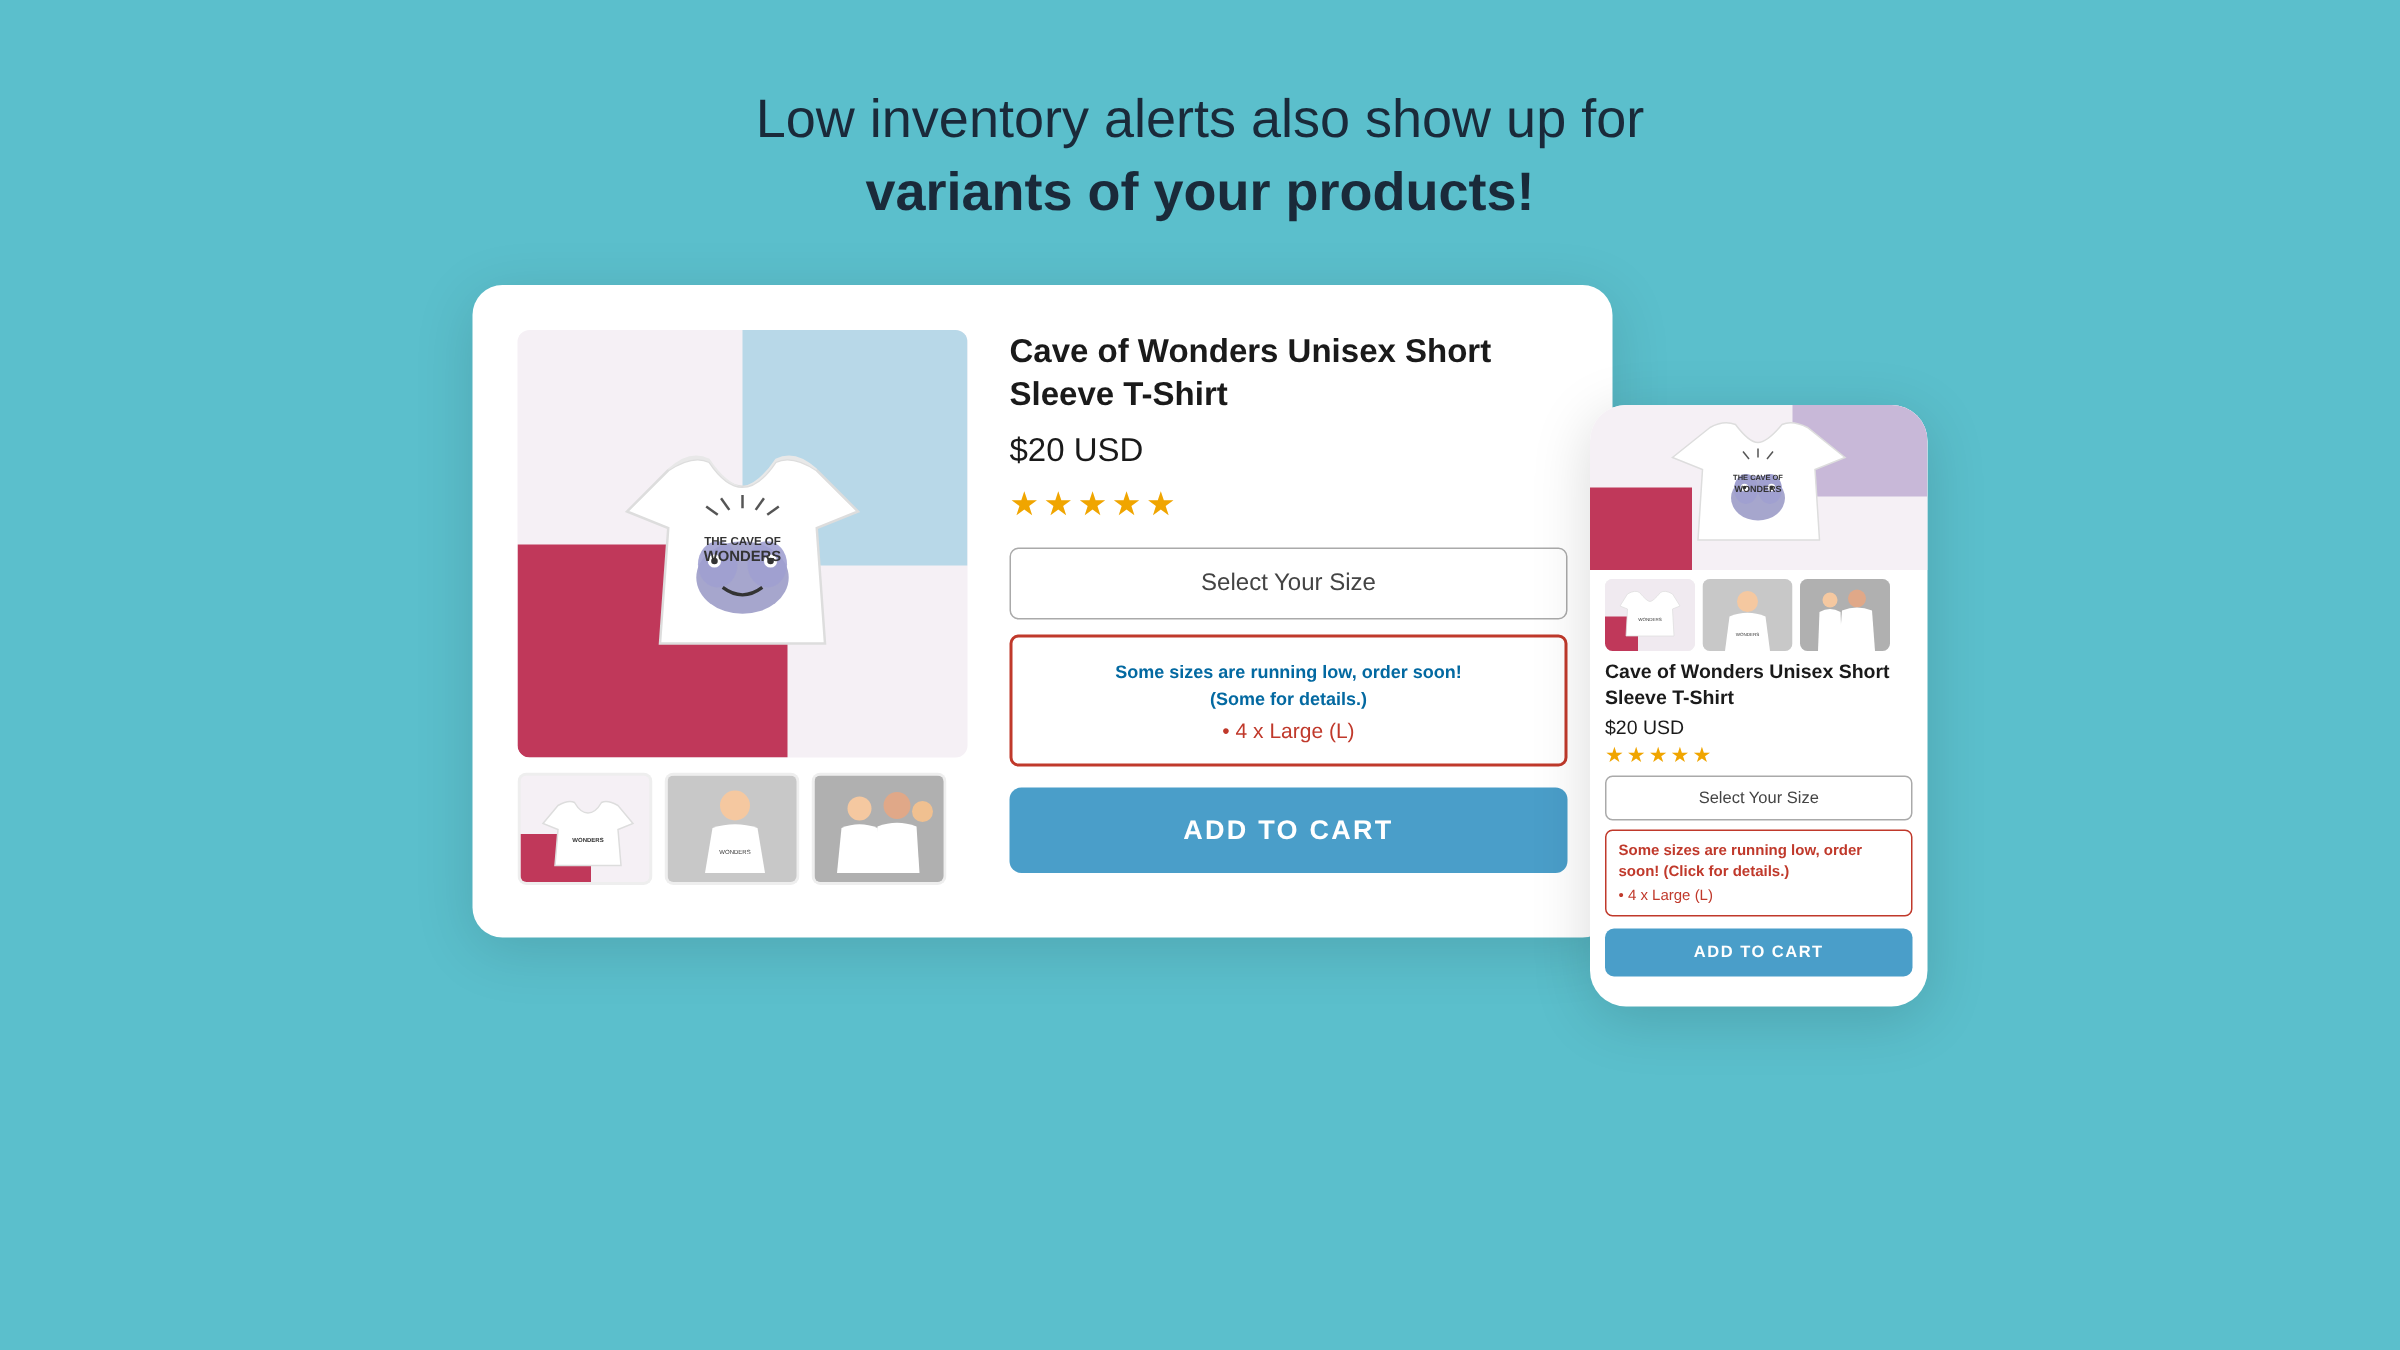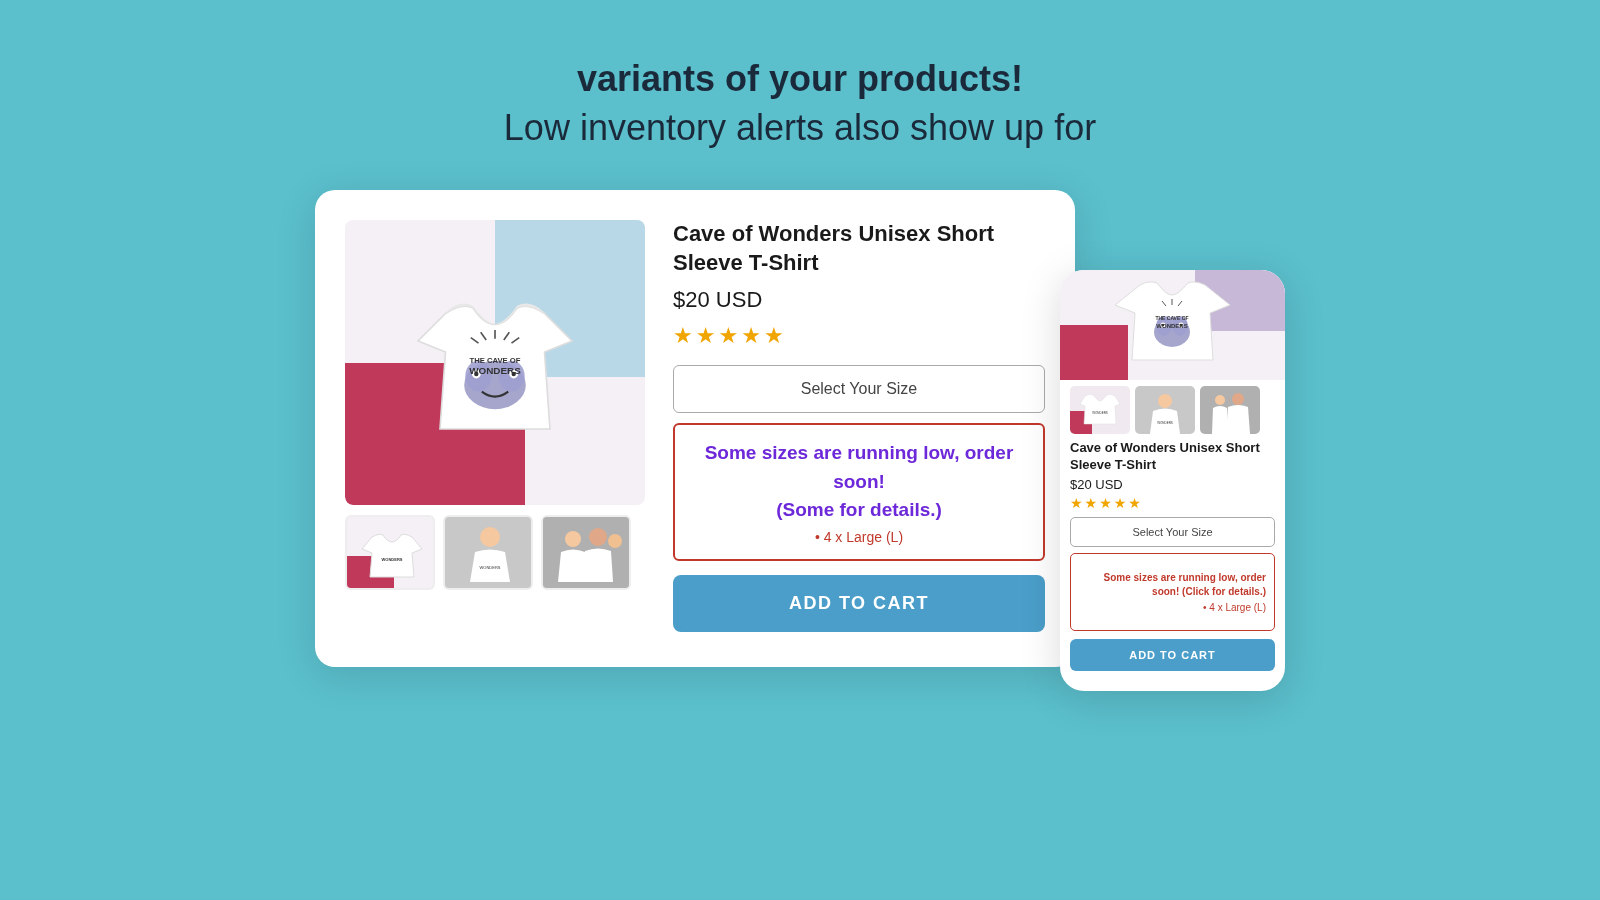--- a/index.html
+++ b/index.html
@@ -171,22 +171,22 @@
     }
 
     .low-inventory-box {
       border: 2px solid #c0392b;
       border-radius: 6px;
       padding: 14px 16px;
       text-align: center;
     }
 
     .low-inventory-text {
-      color: #6d28d9;
-      font-size: 19px;
+      color: #0369a1;
+      font-size: 12px;
       font-weight: 600;
       line-height: 1.5;
     }
 
     .low-inventory-item {
       color: #c0392b;
       font-size: 14px;
       margin-top: 4px;
     }
 
@@ -288,22 +288,22 @@
       font-size: 11px;
       color: #444;
       cursor: pointer;
       text-align: center;
       margin-bottom: 6px;
     }
 
     .phone-low-inventory-box {
       border: 1.5px solid #c0392b;
       border-radius: 5px;
-      padding: 17px 8px;
-      text-align: right;
+      padding: 7px 8px;
+      text-align: left;
       margin-bottom: 8px;
     }
 
     .phone-low-inventory-text {
       color: #c0392b;
       font-size: 10px;
       font-weight: 600;
       line-height: 1.4;
     }
 
@@ -324,24 +324,24 @@
       font-weight: 700;
       letter-spacing: 1px;
       cursor: pointer;
       text-transform: uppercase;
     }
   </style>
 </head>
 <body>
 
 <div class="headline">
+  <div>Low inventory alerts also show up for</div>
   <div>
     <strong>variants</strong><span> of your products!</span>
   </div>
-  <div>Low inventory alerts also show up for</div>
 </div>
 
 <div class="devices-wrapper">
 
   <div class="tablet-card">
     <div class="tablet-content">
 
       <div class="product-images-col">
         <div class="main-image">
           <div class="tshirt-bg-pink"></div>

